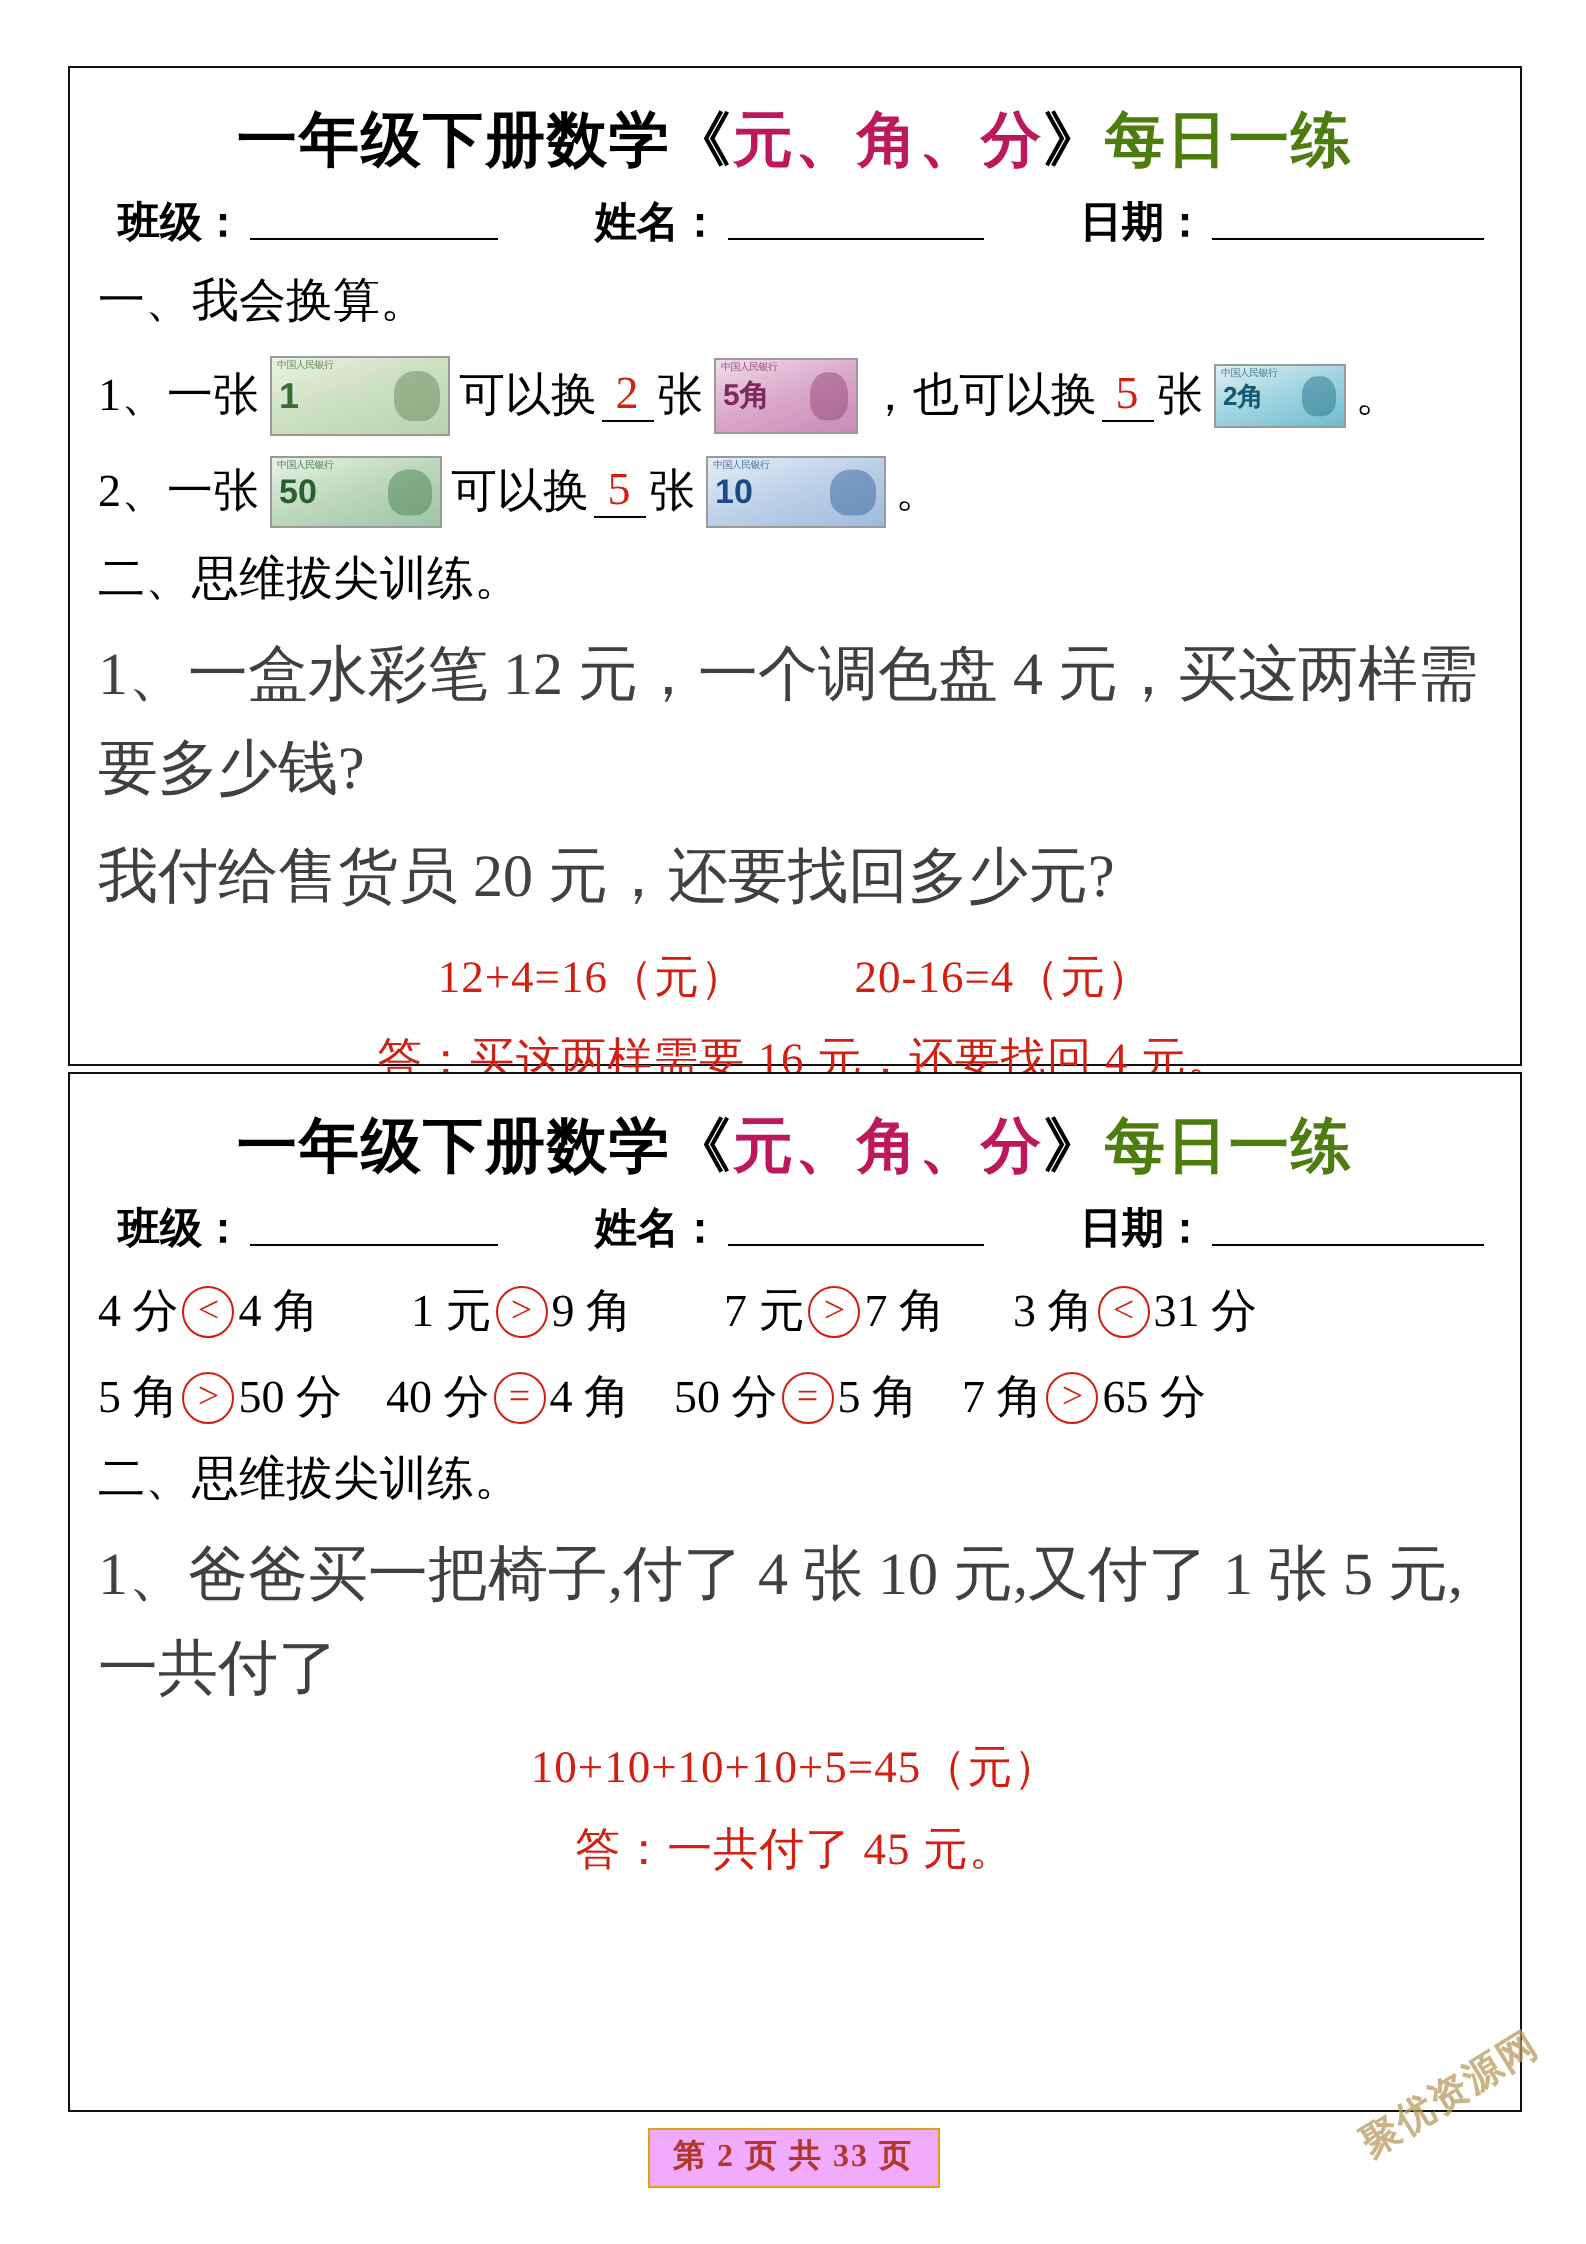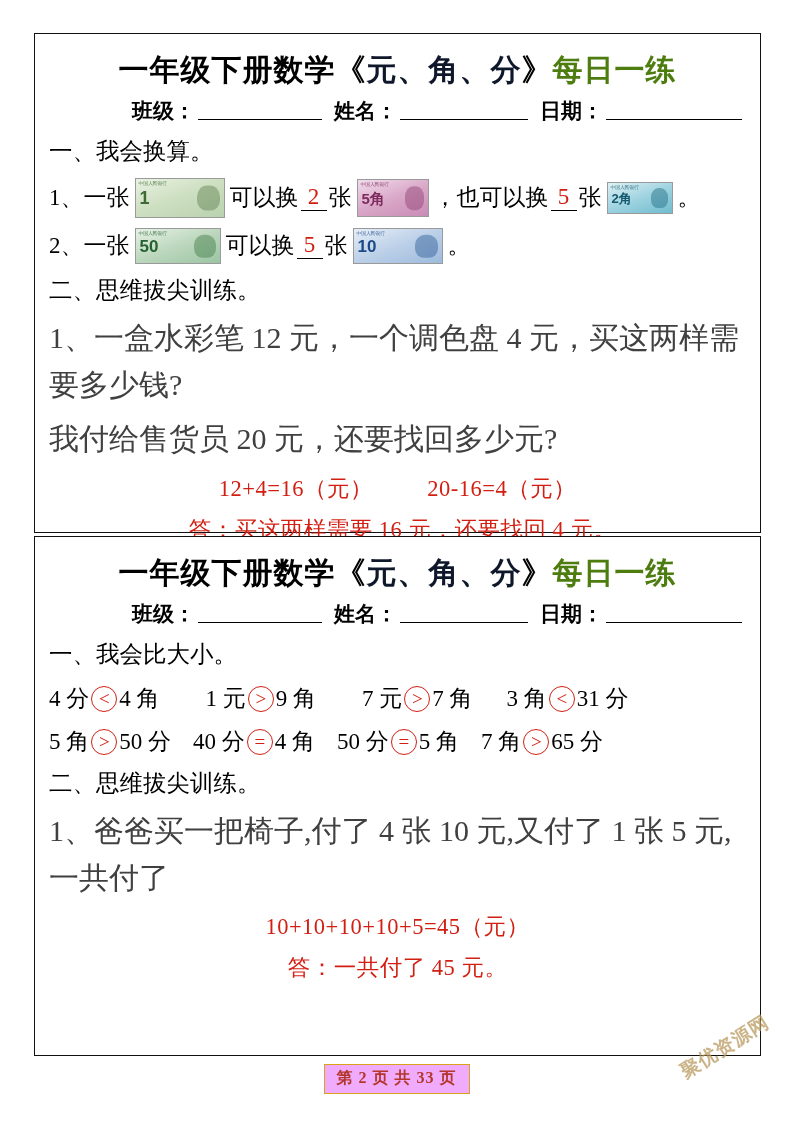--- a/index.html
+++ b/index.html
@@ -34,27 +34,27 @@
   .title-row {
     text-align: center;
     white-space: nowrap;
     font-size: 30px;
     font-weight: bold;
     letter-spacing: 1px;
     margin: 6px 0 4px 0;
     font-family: "Liberation Serif", serif;
   }
   .title-black { color: #000; }
-  .title-red { color: #0f172a; }
+  .title-red { color: #be185d; }
   .title-blue { color: #4d7c0f; }
 
   
   .info-row {
     display: flex;
-    justify-content: flex-end;
+    justify-content: space-between;
     align-items: flex-end;
     gap: 8px;
     font-size: 21px;
     font-weight: bold;
     margin: 6px 0 2px 0;
     padding-left: 10px;
   }
   .info-item { display: flex; align-items: flex-end; }
   .info-label { white-space: nowrap; }
   .blank-line {
@@ -351,21 +351,20 @@
       <div class="info-item">
         <span class="info-label">姓名：</span>
         <span class="blank-line bl-125"></span>
       </div>
       <div class="info-item">
         <span class="info-label">日期：</span>
         <span class="blank-line bl-130"></span>
       </div>
     </div>
 
-    <div class="sec">一、我会比大小。</div>
 
     <div class="cmp-row">
       <span class="cmp-item">
         <span>4 分</span>
         <span class="op-circle">&lt;</span>
         <span>4 角</span>
       </span>
       <span class="cmp-gap-md"></span>
       <span class="cmp-item">
         <span>1 元</span>

